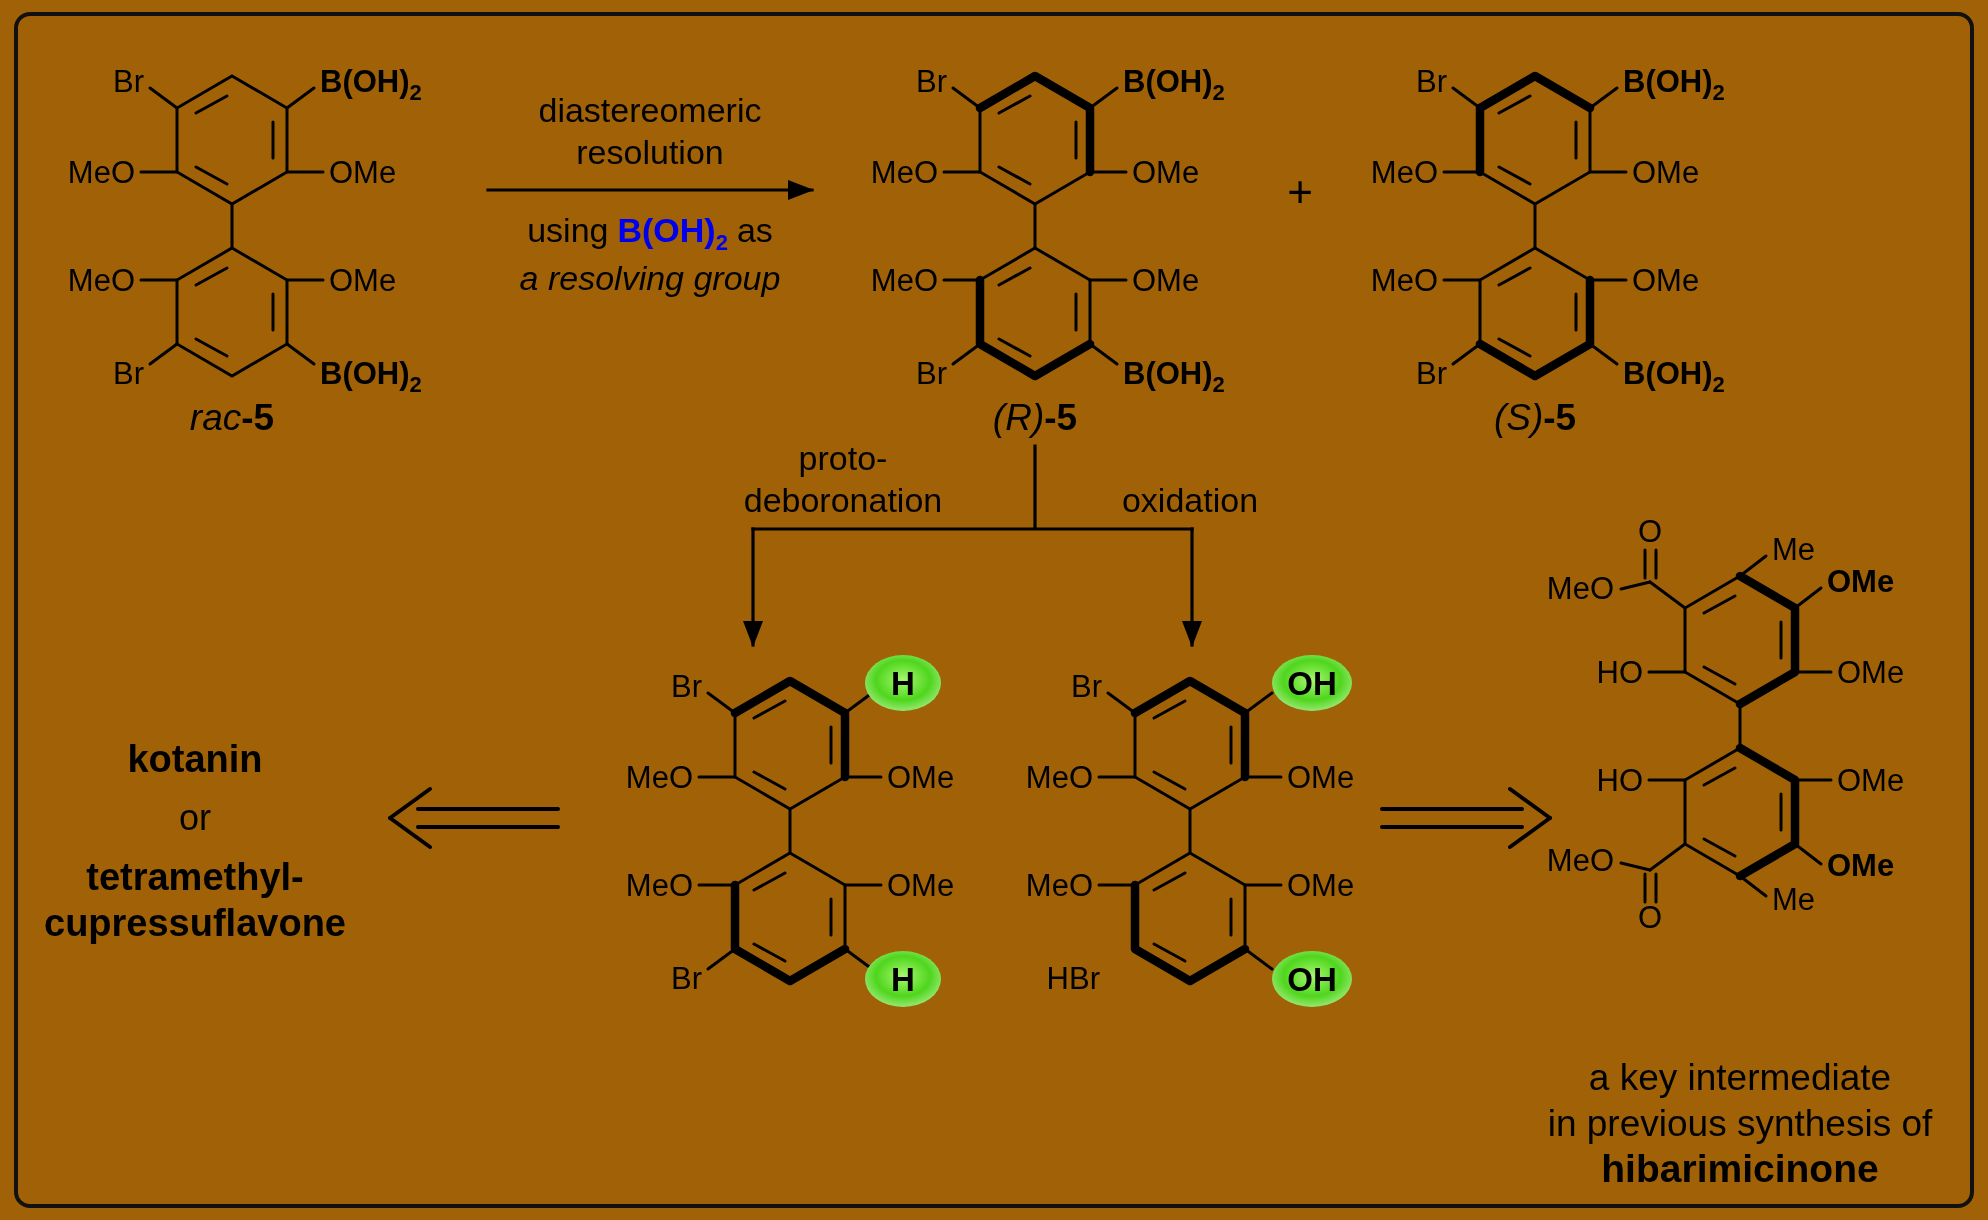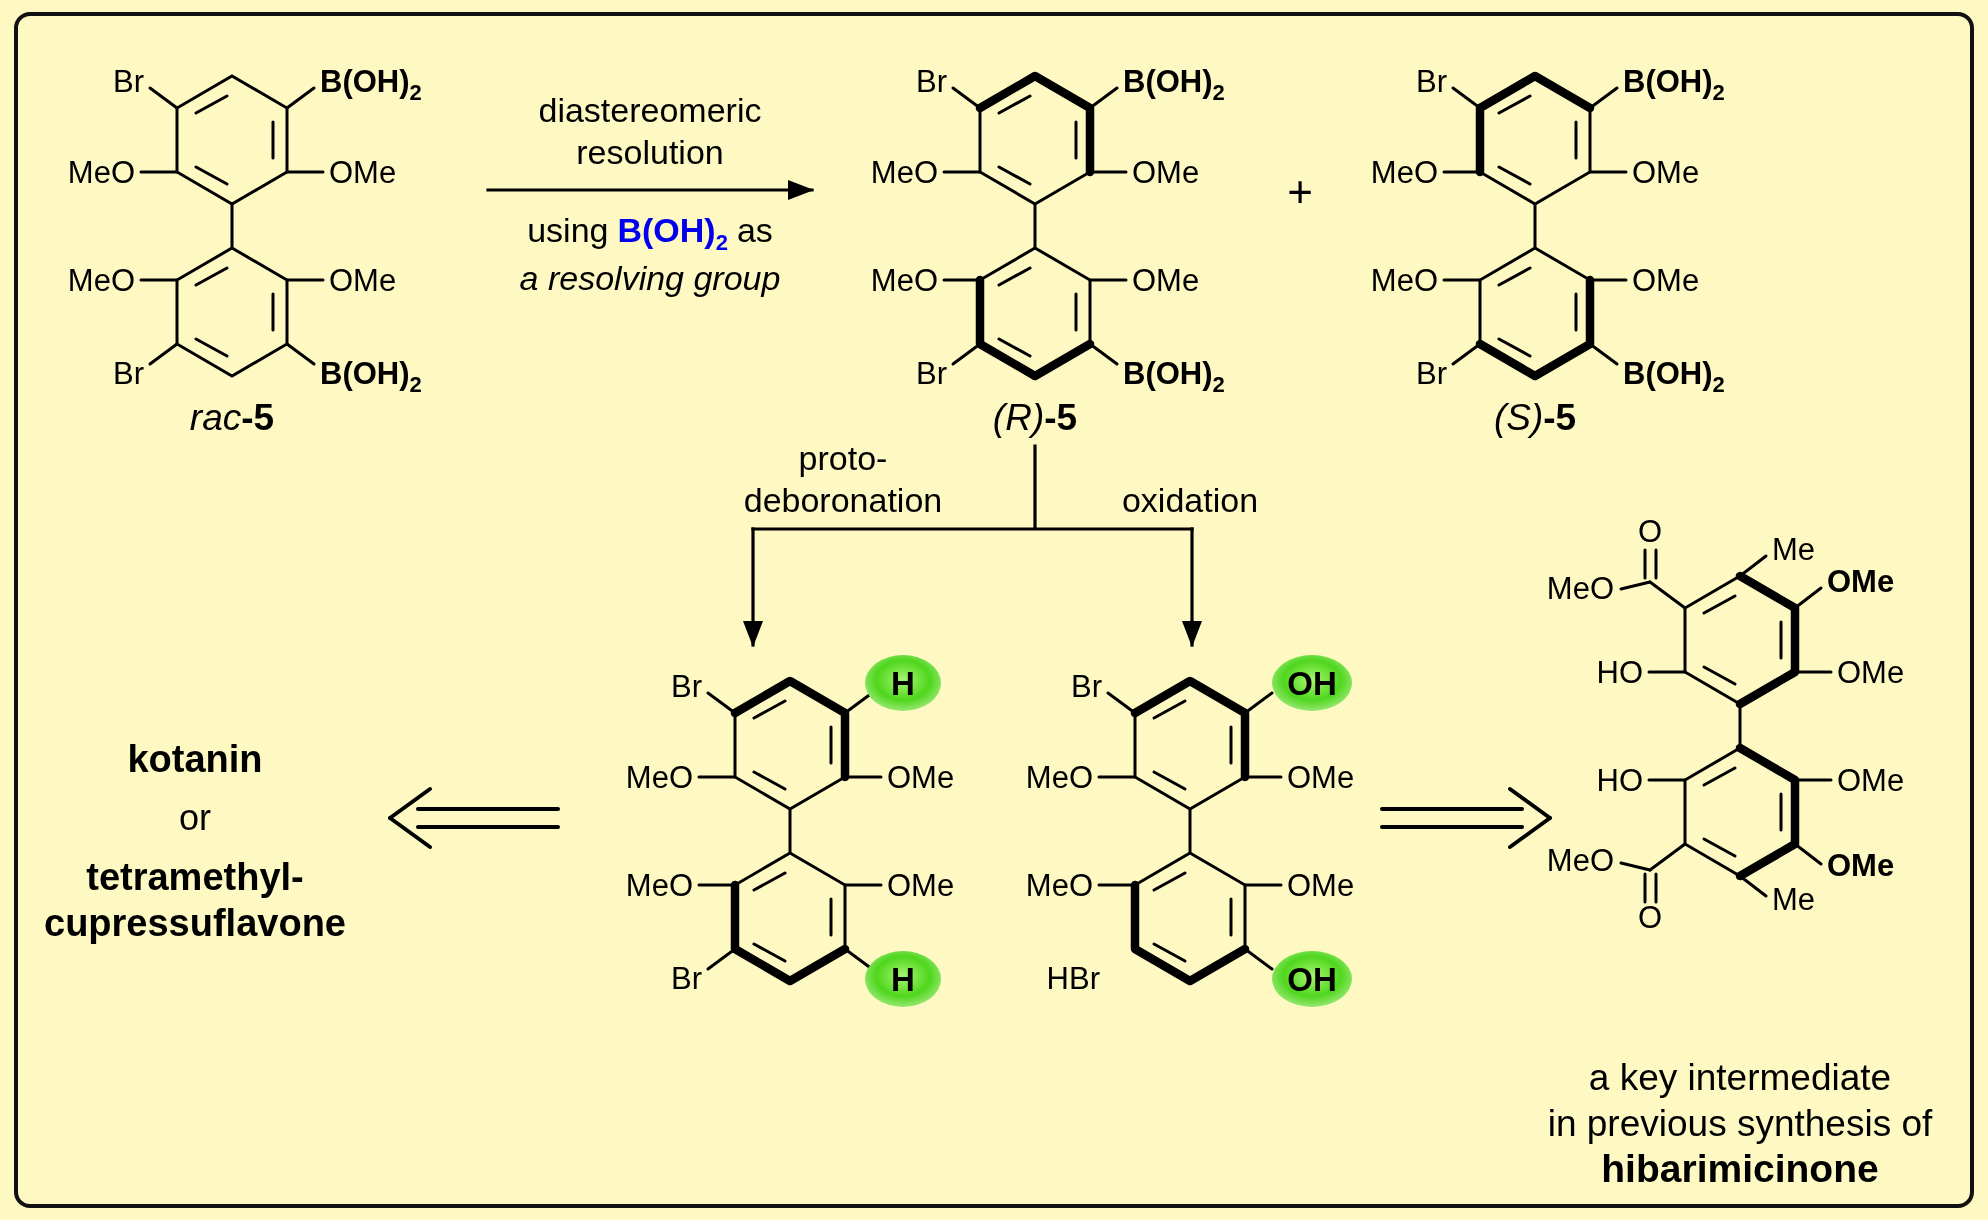--- a/index.html
+++ b/index.html
@@ -1,16 +1,16 @@
 <!DOCTYPE html>
 <html><head>
 <meta charset="utf-8">
 <style>
   html,body{margin:0;padding:0;background:#ffffff;}
-  #canvas{position:relative;width:1988px;height:1220px;background:#fef9c3;}
+  #canvas{position:relative;width:1988px;height:1220px;background:#a16207;}
   svg{font-family:"Liberation Sans","DejaVu Sans",sans-serif;}
   .bond{stroke:#000;stroke-width:3;fill:none;stroke-linecap:round;}
   .bold{stroke:#000;stroke-width:8.5;fill:none;stroke-linecap:round;stroke-linejoin:round;}
   .arrow{stroke:#000;stroke-width:3.2;fill:none;stroke-linecap:square;}
   .retro{stroke:#000;stroke-width:4;fill:none;stroke-linecap:round;}
   text{fill:#000;}
   .atom{font-size:31px;}
   .sub{font-size:22px;}
   .b{font-weight:bold;}
   .it{font-style:italic;}

